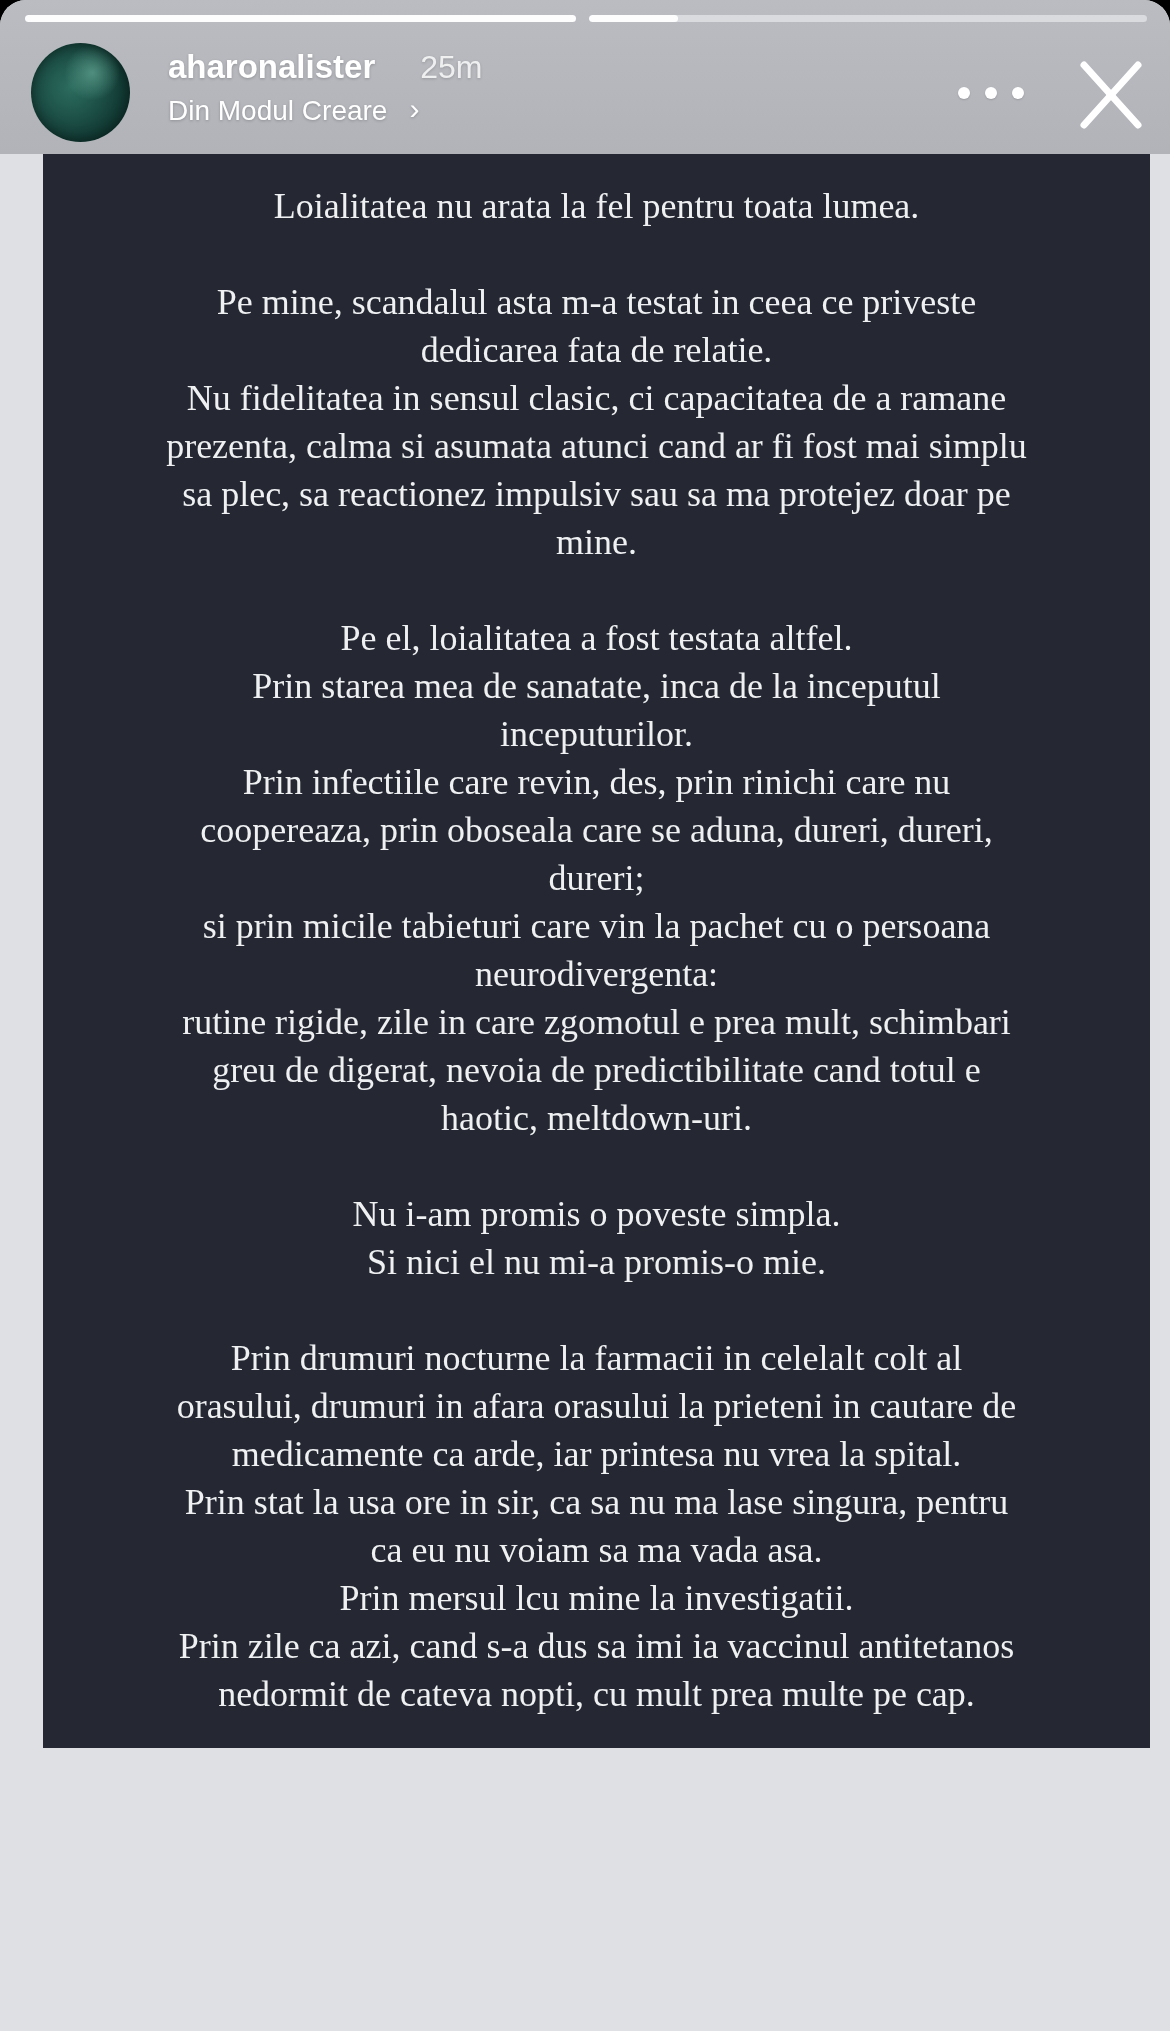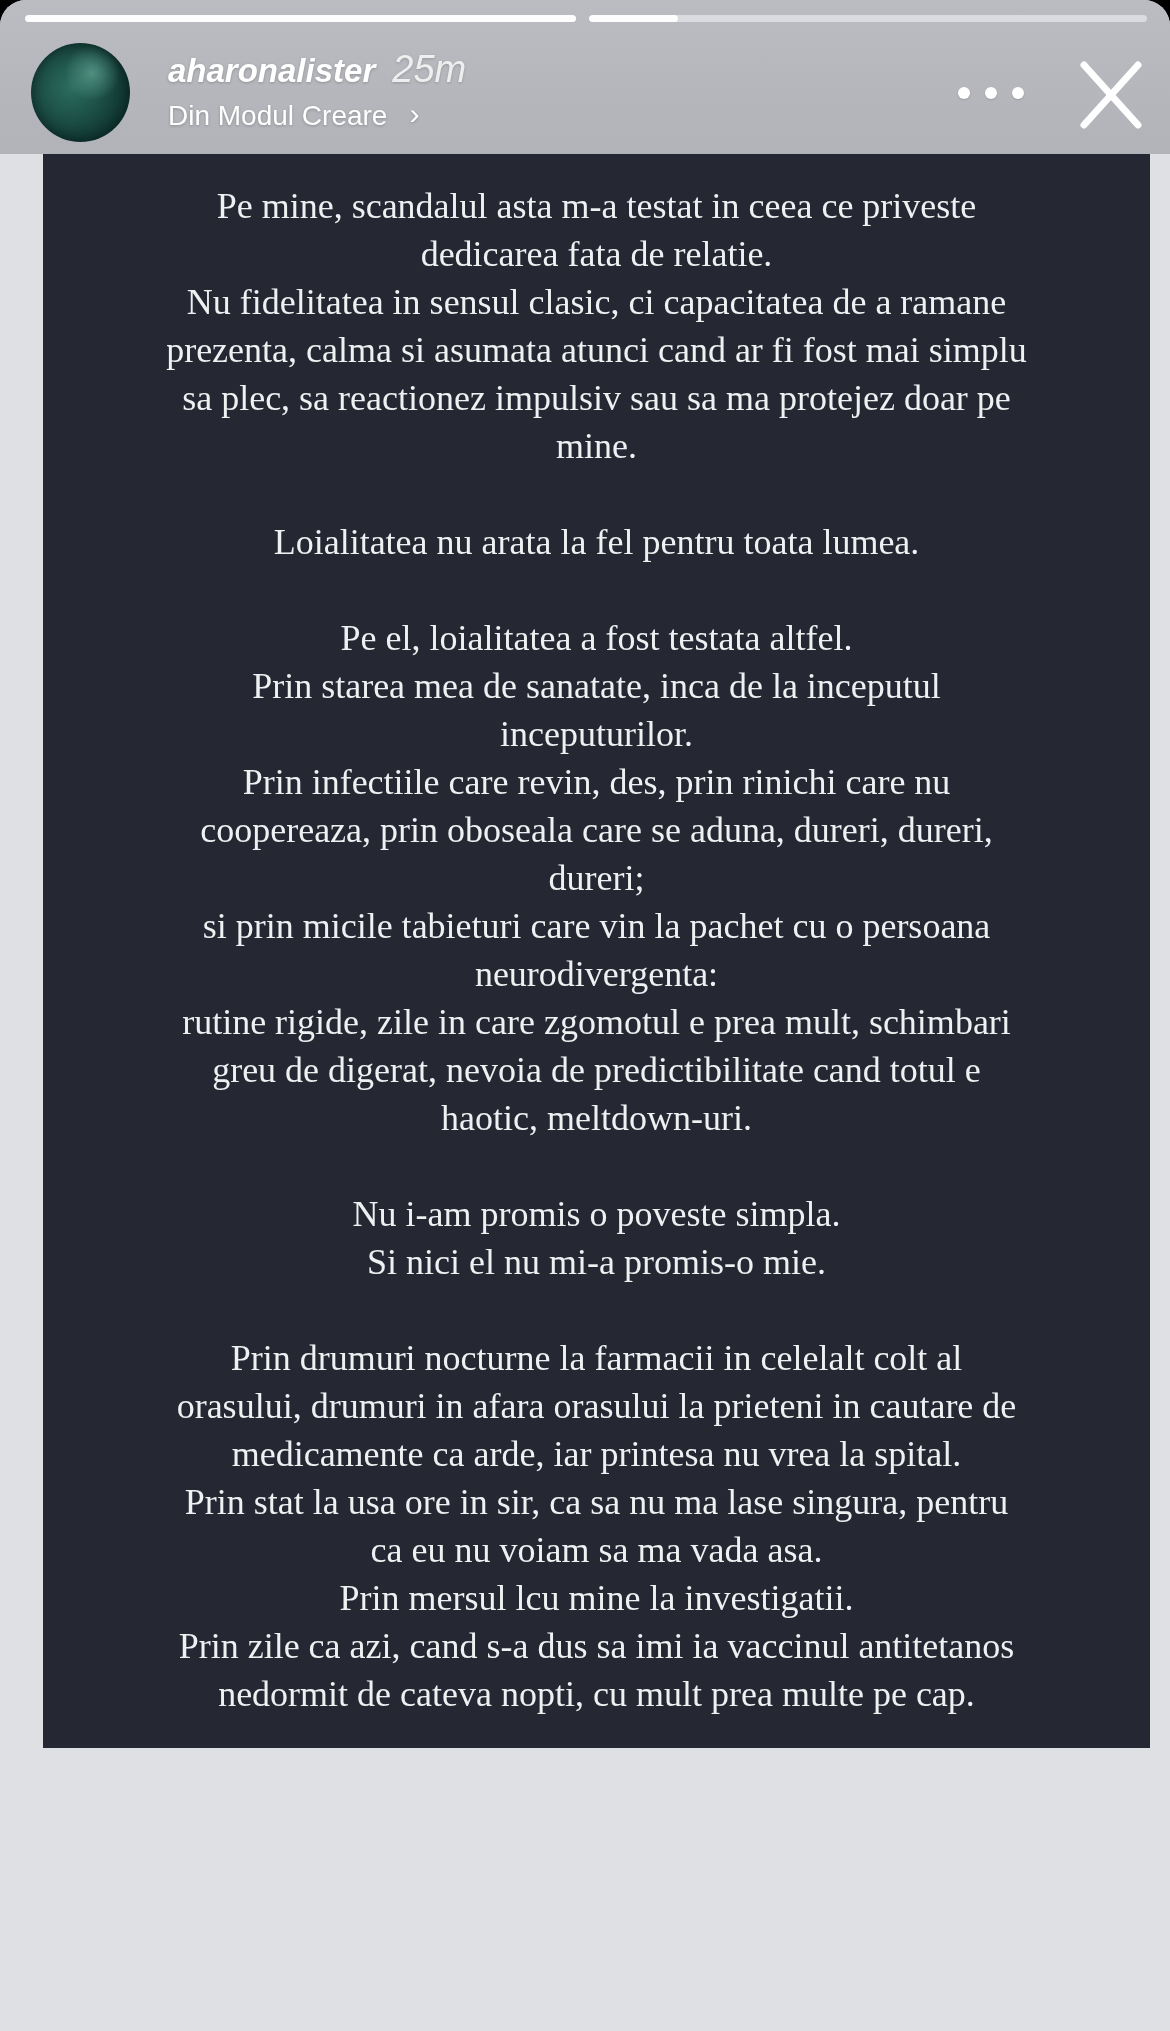--- a/index.html
+++ b/index.html
@@ -43,29 +43,30 @@
   .avatar {
     position: absolute; left: 31px; top: 43px;
     width: 99px; height: 99px; border-radius: 50%;
     background:
       radial-gradient(circle at 62% 30%, rgba(120,190,170,0.55), rgba(0,0,0,0) 30%),
       radial-gradient(circle at 40% 45%, #2c6c5e 0%, #1d5148 38%, #123a34 65%, #0a2522 100%);
     box-shadow: inset 0 0 14px rgba(0,0,0,0.45);
     cursor: pointer;
   }
   .user-block { position: absolute; left: 168px; top: 48px; }
-  .user-line { display: flex; align-items: baseline; gap: 17px; font-style: italic; }
+  .user-line { display: flex; align-items: baseline; gap: 17px; }
   .username {
     color: #ffffff; font-size: 33px; font-weight: 700;
     text-shadow: 0 1px 3px rgba(0,0,0,0.22);
     cursor: pointer;
   }
   .timestamp {
-    color: rgba(255,255,255,0.82); font-size: 38px; font-weight: 400;
+    color: rgba(255,255,255,0.82); font-size: 32px; font-weight: 400;
     text-shadow: 0 1px 3px rgba(0,0,0,0.18);
+    margin-left: 28px;
   }
   .subtitle {
     margin-top: 9px;
     color: #ffffff; font-size: 28px; font-weight: 400;
     text-shadow: 0 1px 3px rgba(0,0,0,0.22);
     display: flex; align-items: center; gap: 22px;
     cursor: pointer;
   }
   .subtitle .chev { font-size: 30px; line-height: 1; transform: translateY(-2px); }
 
@@ -139,27 +140,27 @@
   </button>
 
   <button class="close-btn" aria-label="Close story">
     <svg width="70" height="76" viewBox="0 0 70 76">
       <line x1="8" y1="8" x2="62" y2="68" stroke="#ffffff" stroke-width="7" stroke-linecap="round"></line>
       <line x1="62" y1="8" x2="8" y2="68" stroke="#ffffff" stroke-width="7" stroke-linecap="round"></line>
     </svg>
   </button>
 
   <div class="story-card">
+    <p>Loialitatea nu arata la fel pentru toata lumea.</p>
     <p>Pe mine, scandalul asta m-a testat in ceea ce priveste
 dedicarea fata de relatie.
 Nu fidelitatea in sensul clasic, ci capacitatea de a ramane
 prezenta, calma si asumata atunci cand ar fi fost mai simplu
 sa plec, sa reactionez impulsiv sau sa ma protejez doar pe
 mine.</p>
-    <p>Loialitatea nu arata la fel pentru toata lumea.</p>
     <p>Pe el, loialitatea a fost testata altfel.
 Prin starea mea de sanatate, inca de la inceputul
 inceputurilor.
 Prin infectiile care revin, des, prin rinichi care nu
 coopereaza, prin oboseala care se aduna, dureri, dureri,
 dureri;
 si prin micile tabieturi care vin la pachet cu o persoana
 neurodivergenta:
 rutine rigide, zile in care zgomotul e prea mult, schimbari
 greu de digerat, nevoia de predictibilitate cand totul e

